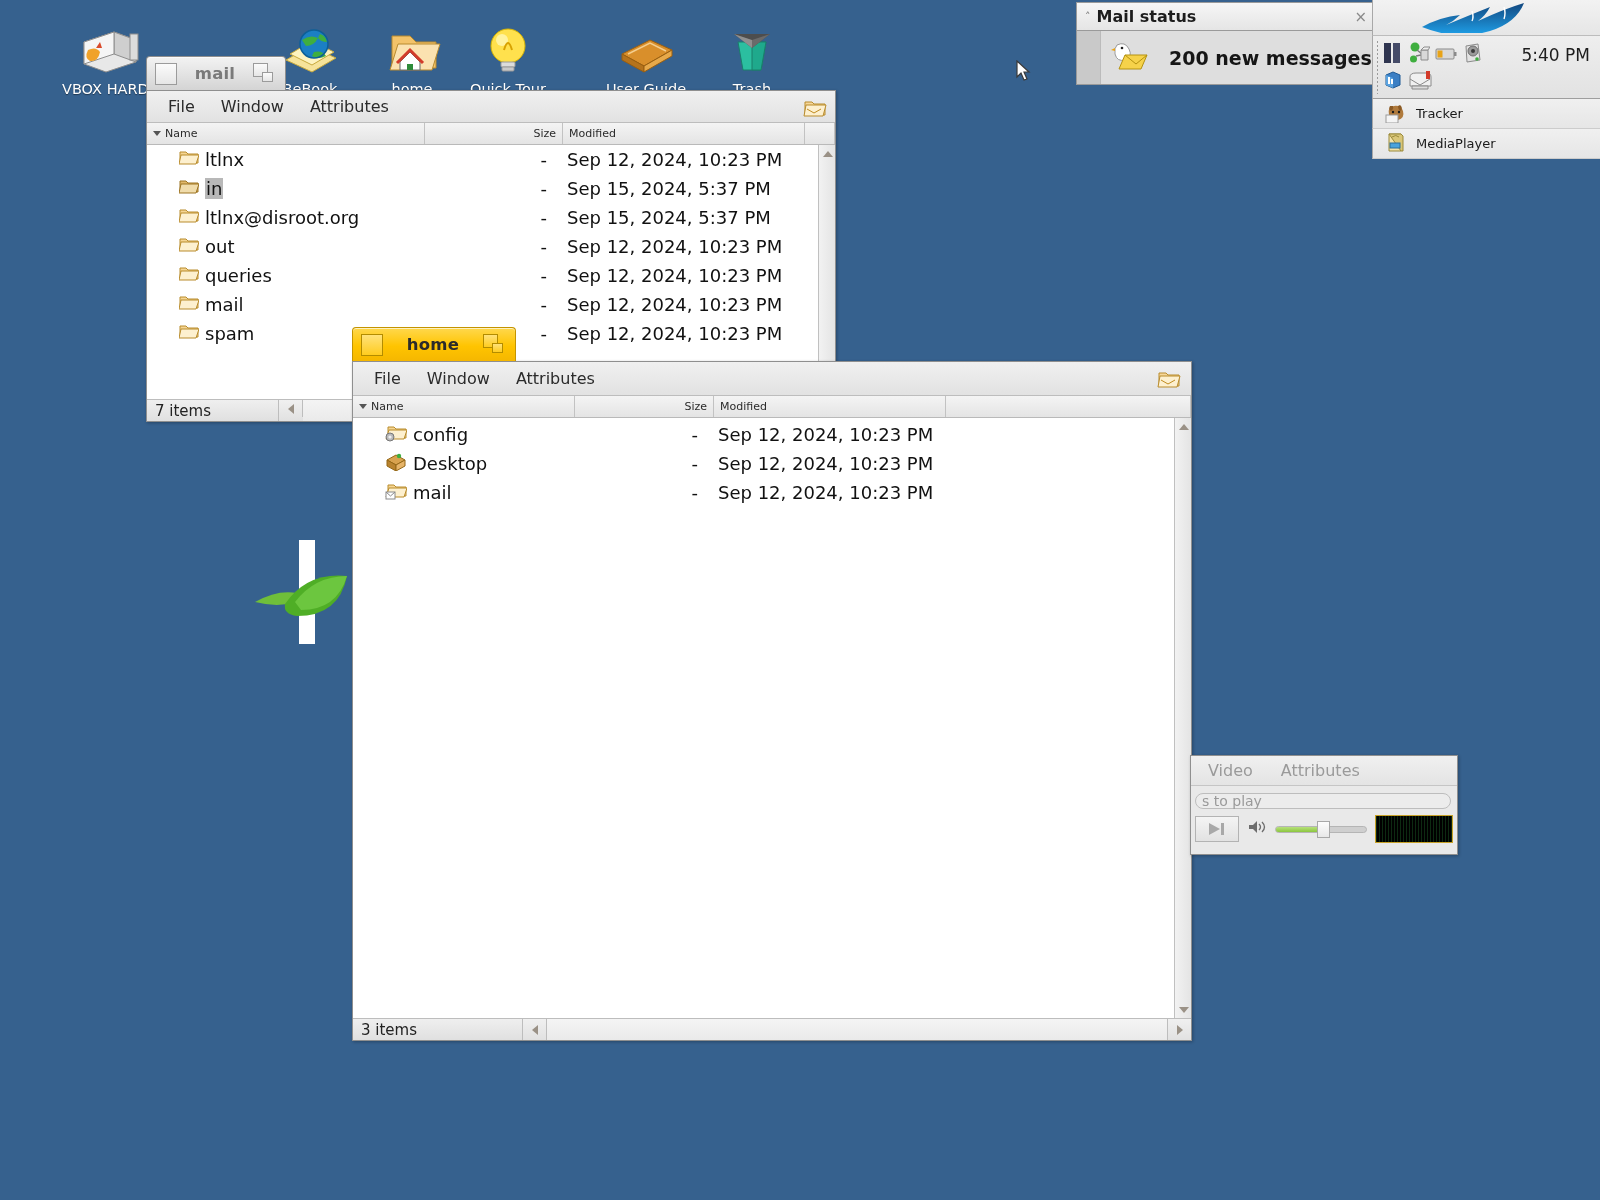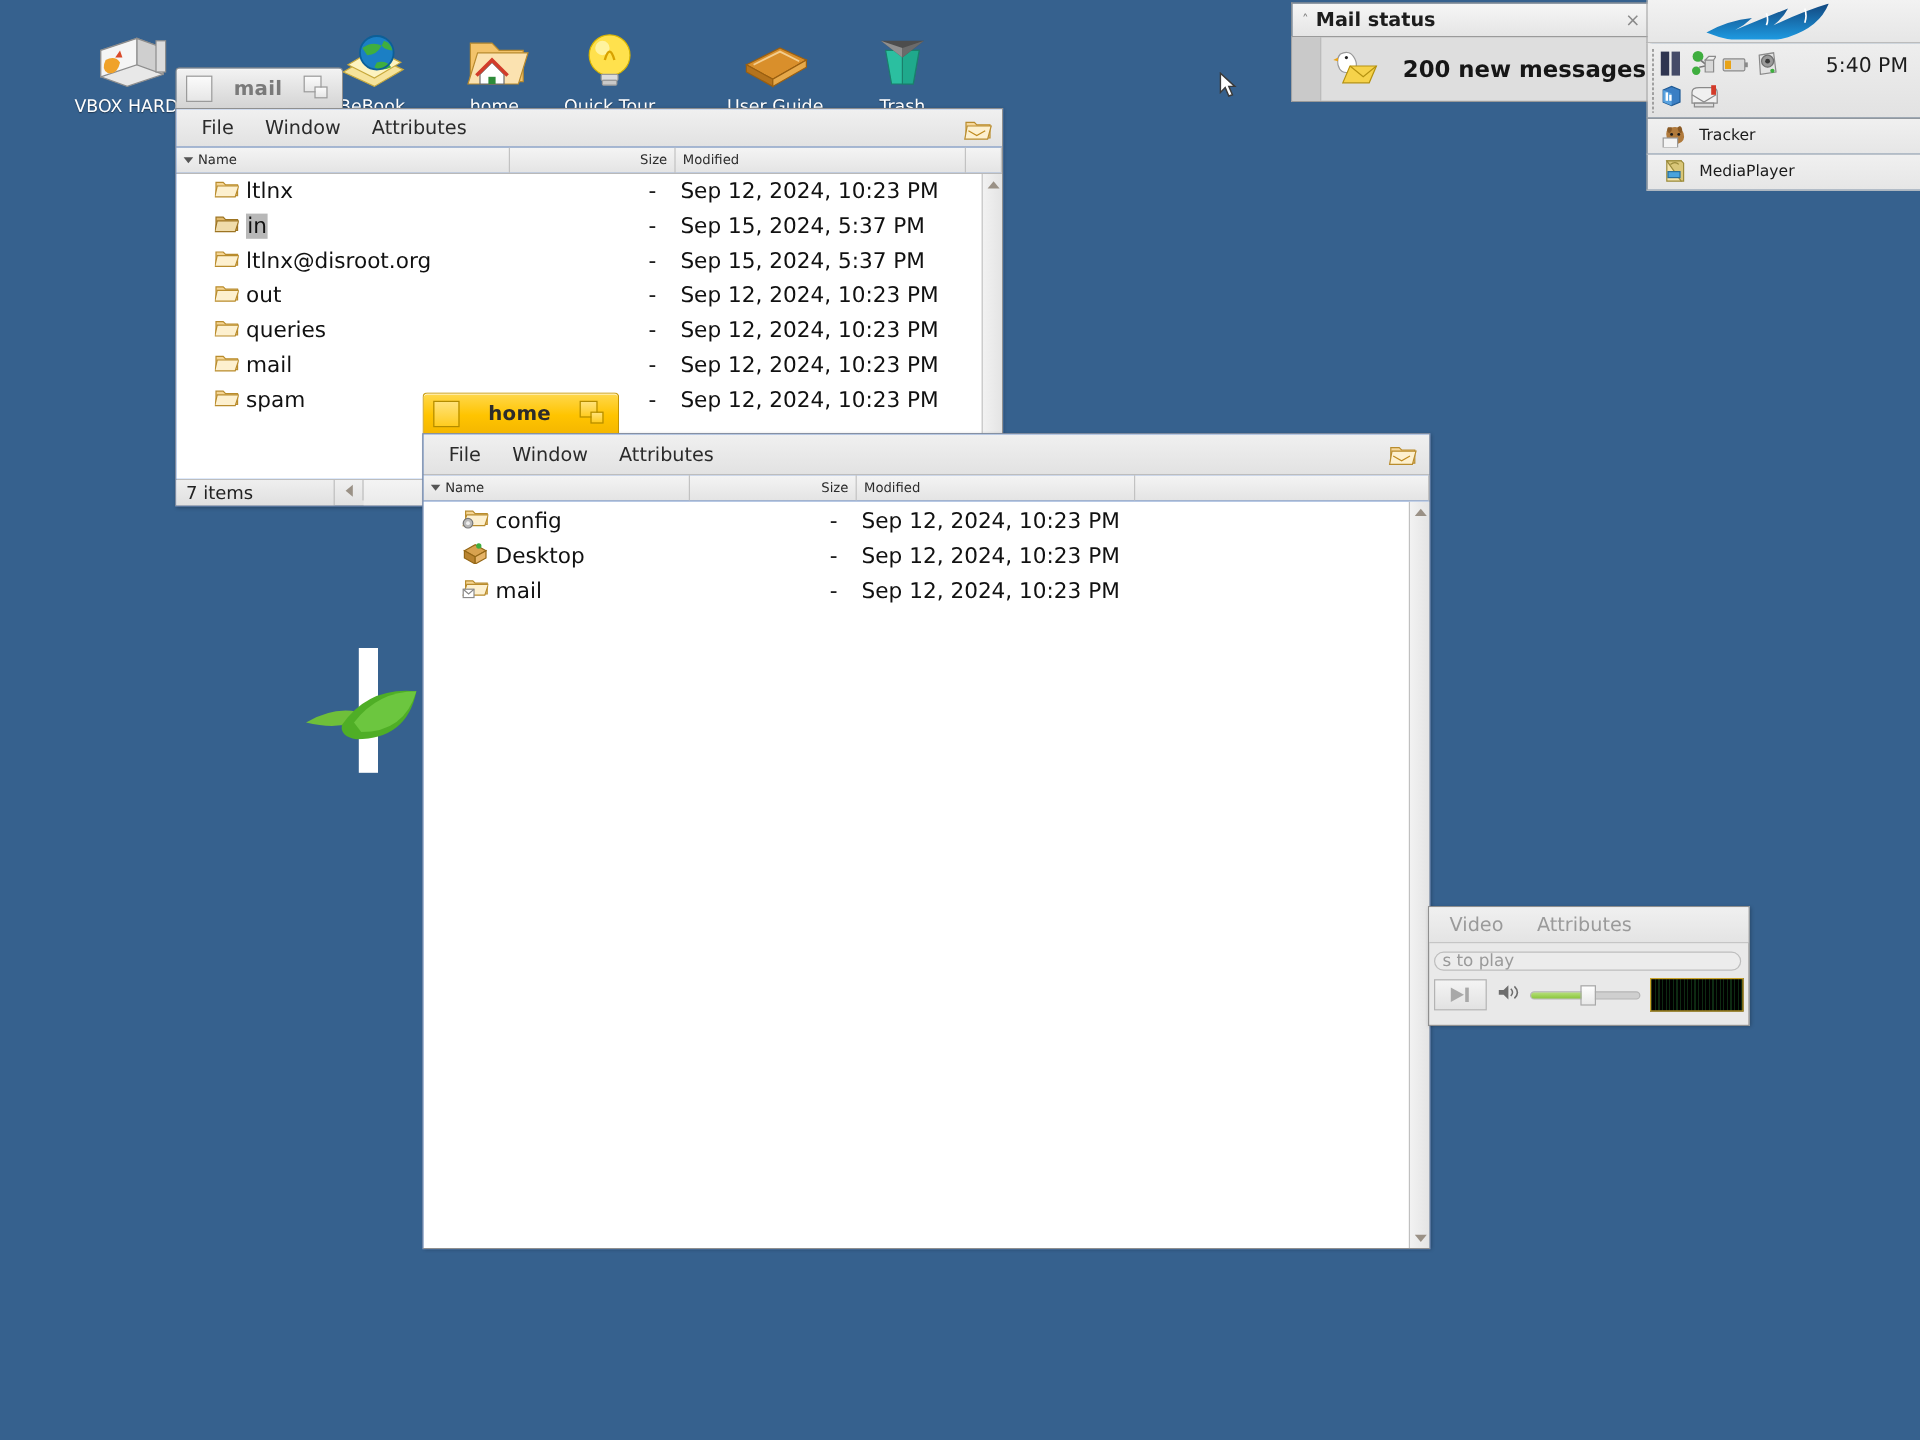--- a/index.html
+++ b/index.html
@@ -506,20 +506,30 @@
       <div class="vscroll">
         <div class="sb-btn" style="top:0;">
             <span class="arrow-u"></span>
           </div>
         <div class="sb-btn" style="bottom:0;">
             <span class="arrow-d"></span>
           </div>
       </div>
     </div>
 
+    <div class="statusbar">
+      <div class="status-count" style="width:170px;">3 items</div>
+      <div style="width:24px; display:flex; align-items:center; justify-content:center; border-right:1px solid #bdbdbd;">
+        <span class="arrow-l"></span>
+      </div>
+      <div class="status-rest"></div>
+      <div style="width:24px; display:flex; align-items:center; justify-content:center; border-left:1px solid #bdbdbd;">
+        <span class="arrow-r"></span>
+      </div>
+    </div>
   </div>
 </div>
 
 <div id="mediaplayer">
   <div class="mp-body">
     <div class="mp-menubar">
       <div class="menuitem dim">Video</div>
       <div class="menuitem dim">Attributes</div>
     </div>
     <div class="mp-seek">

